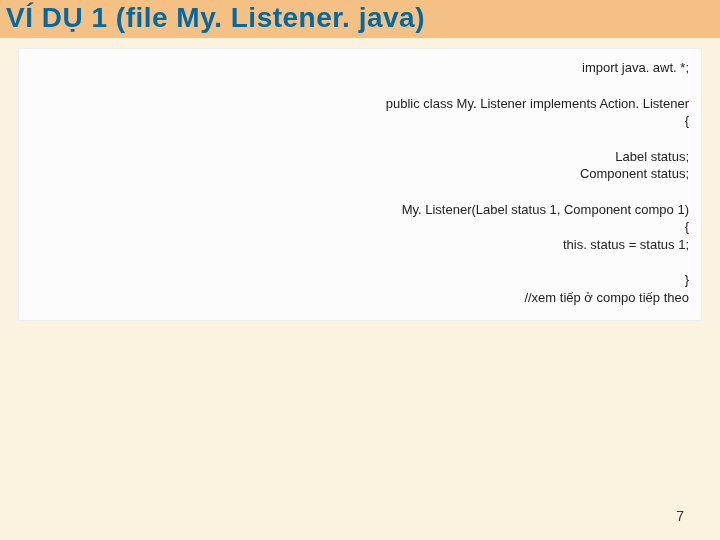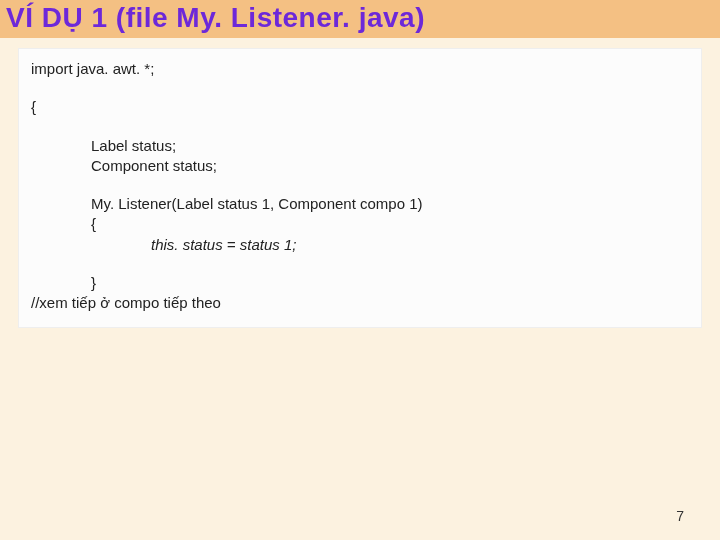--- a/index.html
+++ b/index.html
@@ -12,57 +12,59 @@
     overflow: hidden;
   }
   .title-bar {
     background: #f4c083;
     padding: 2px 6px 4px 6px;
     width: 100%;
   }
   .title-bar h1 {
     font-size: 28px;
     font-weight: bold;
-    color: #6d28d9;
+    color: #0369a1;
     letter-spacing: 0.5px;
   }
   .code-panel {
     background: #fcfcfc;
     margin: 10px 18px 0 18px;
     padding: 10px 12px 14px 12px;
     border: 1px solid #eee;
   }
   .code-line {
     font-family: Arial, sans-serif;
-    font-size: 15px;
+    font-size: 13px;
     color: #222;
     line-height: 1.35;
     white-space: pre;
+    text-align: right;
   }
   .blank { height: 18px; }
   .indent1 { padding-left: 60px; }
-  .indent2 { padding-left: 120px; font-style: italic; }
+  .indent2 { padding-left: 120px; }
   .page-num {
     position: absolute;
     right: 36px;
     bottom: 16px;
     font-size: 14px;
     color: #333;
   }
 </style>
 </head>
 <body>
 
 <div class="title-bar">
   <h1>VÍ DỤ 1 (file My. Listener. java)</h1>
 </div>
 
 <div class="code-panel">
   <div class="code-line">import java. awt. *;</div>
   <div class="blank"></div>
+  <div class="code-line">public class My. Listener implements Action. Listener</div>
   <div class="code-line">{</div>
   <div class="blank"></div>
   <div class="code-line indent1">Label status;</div>
   <div class="code-line indent1">Component status;</div>
   <div class="blank"></div>
   <div class="code-line indent1">My. Listener(Label status 1, Component compo 1)</div>
   <div class="code-line indent1">{</div>
   <div class="code-line indent2">this. status = status 1;</div>
   <div class="blank"></div>
   <div class="code-line indent1">}</div>

